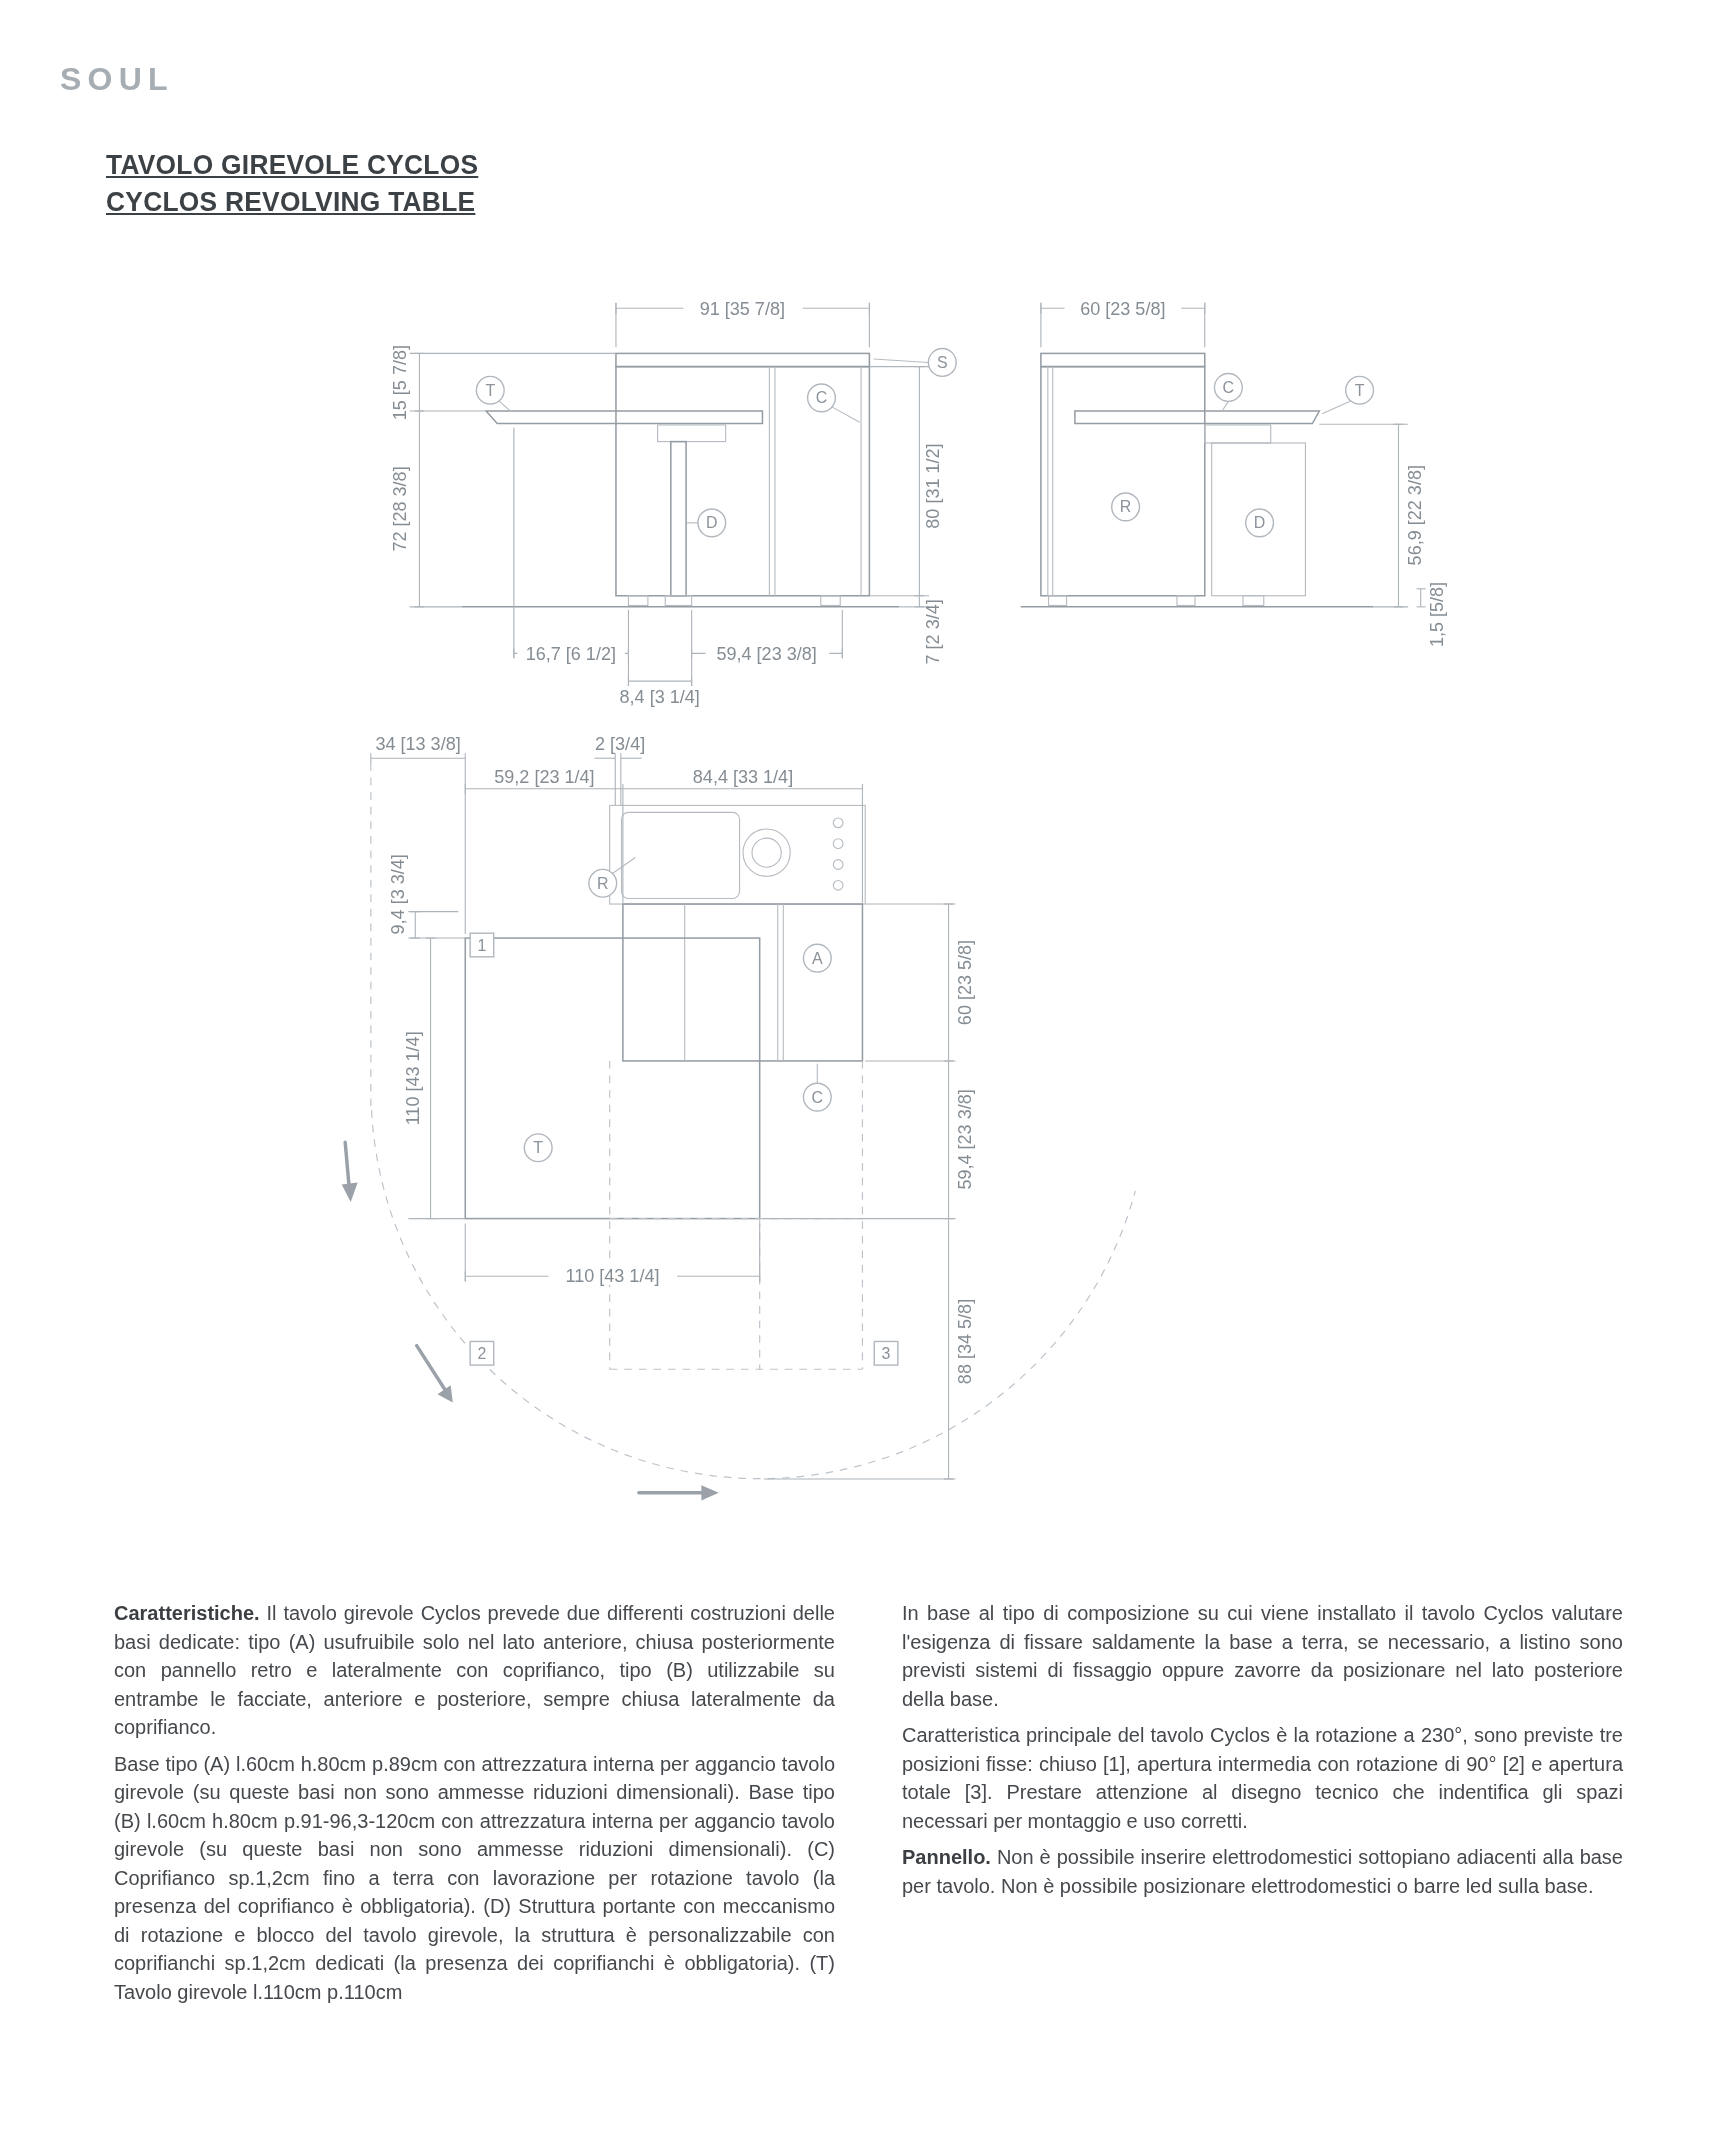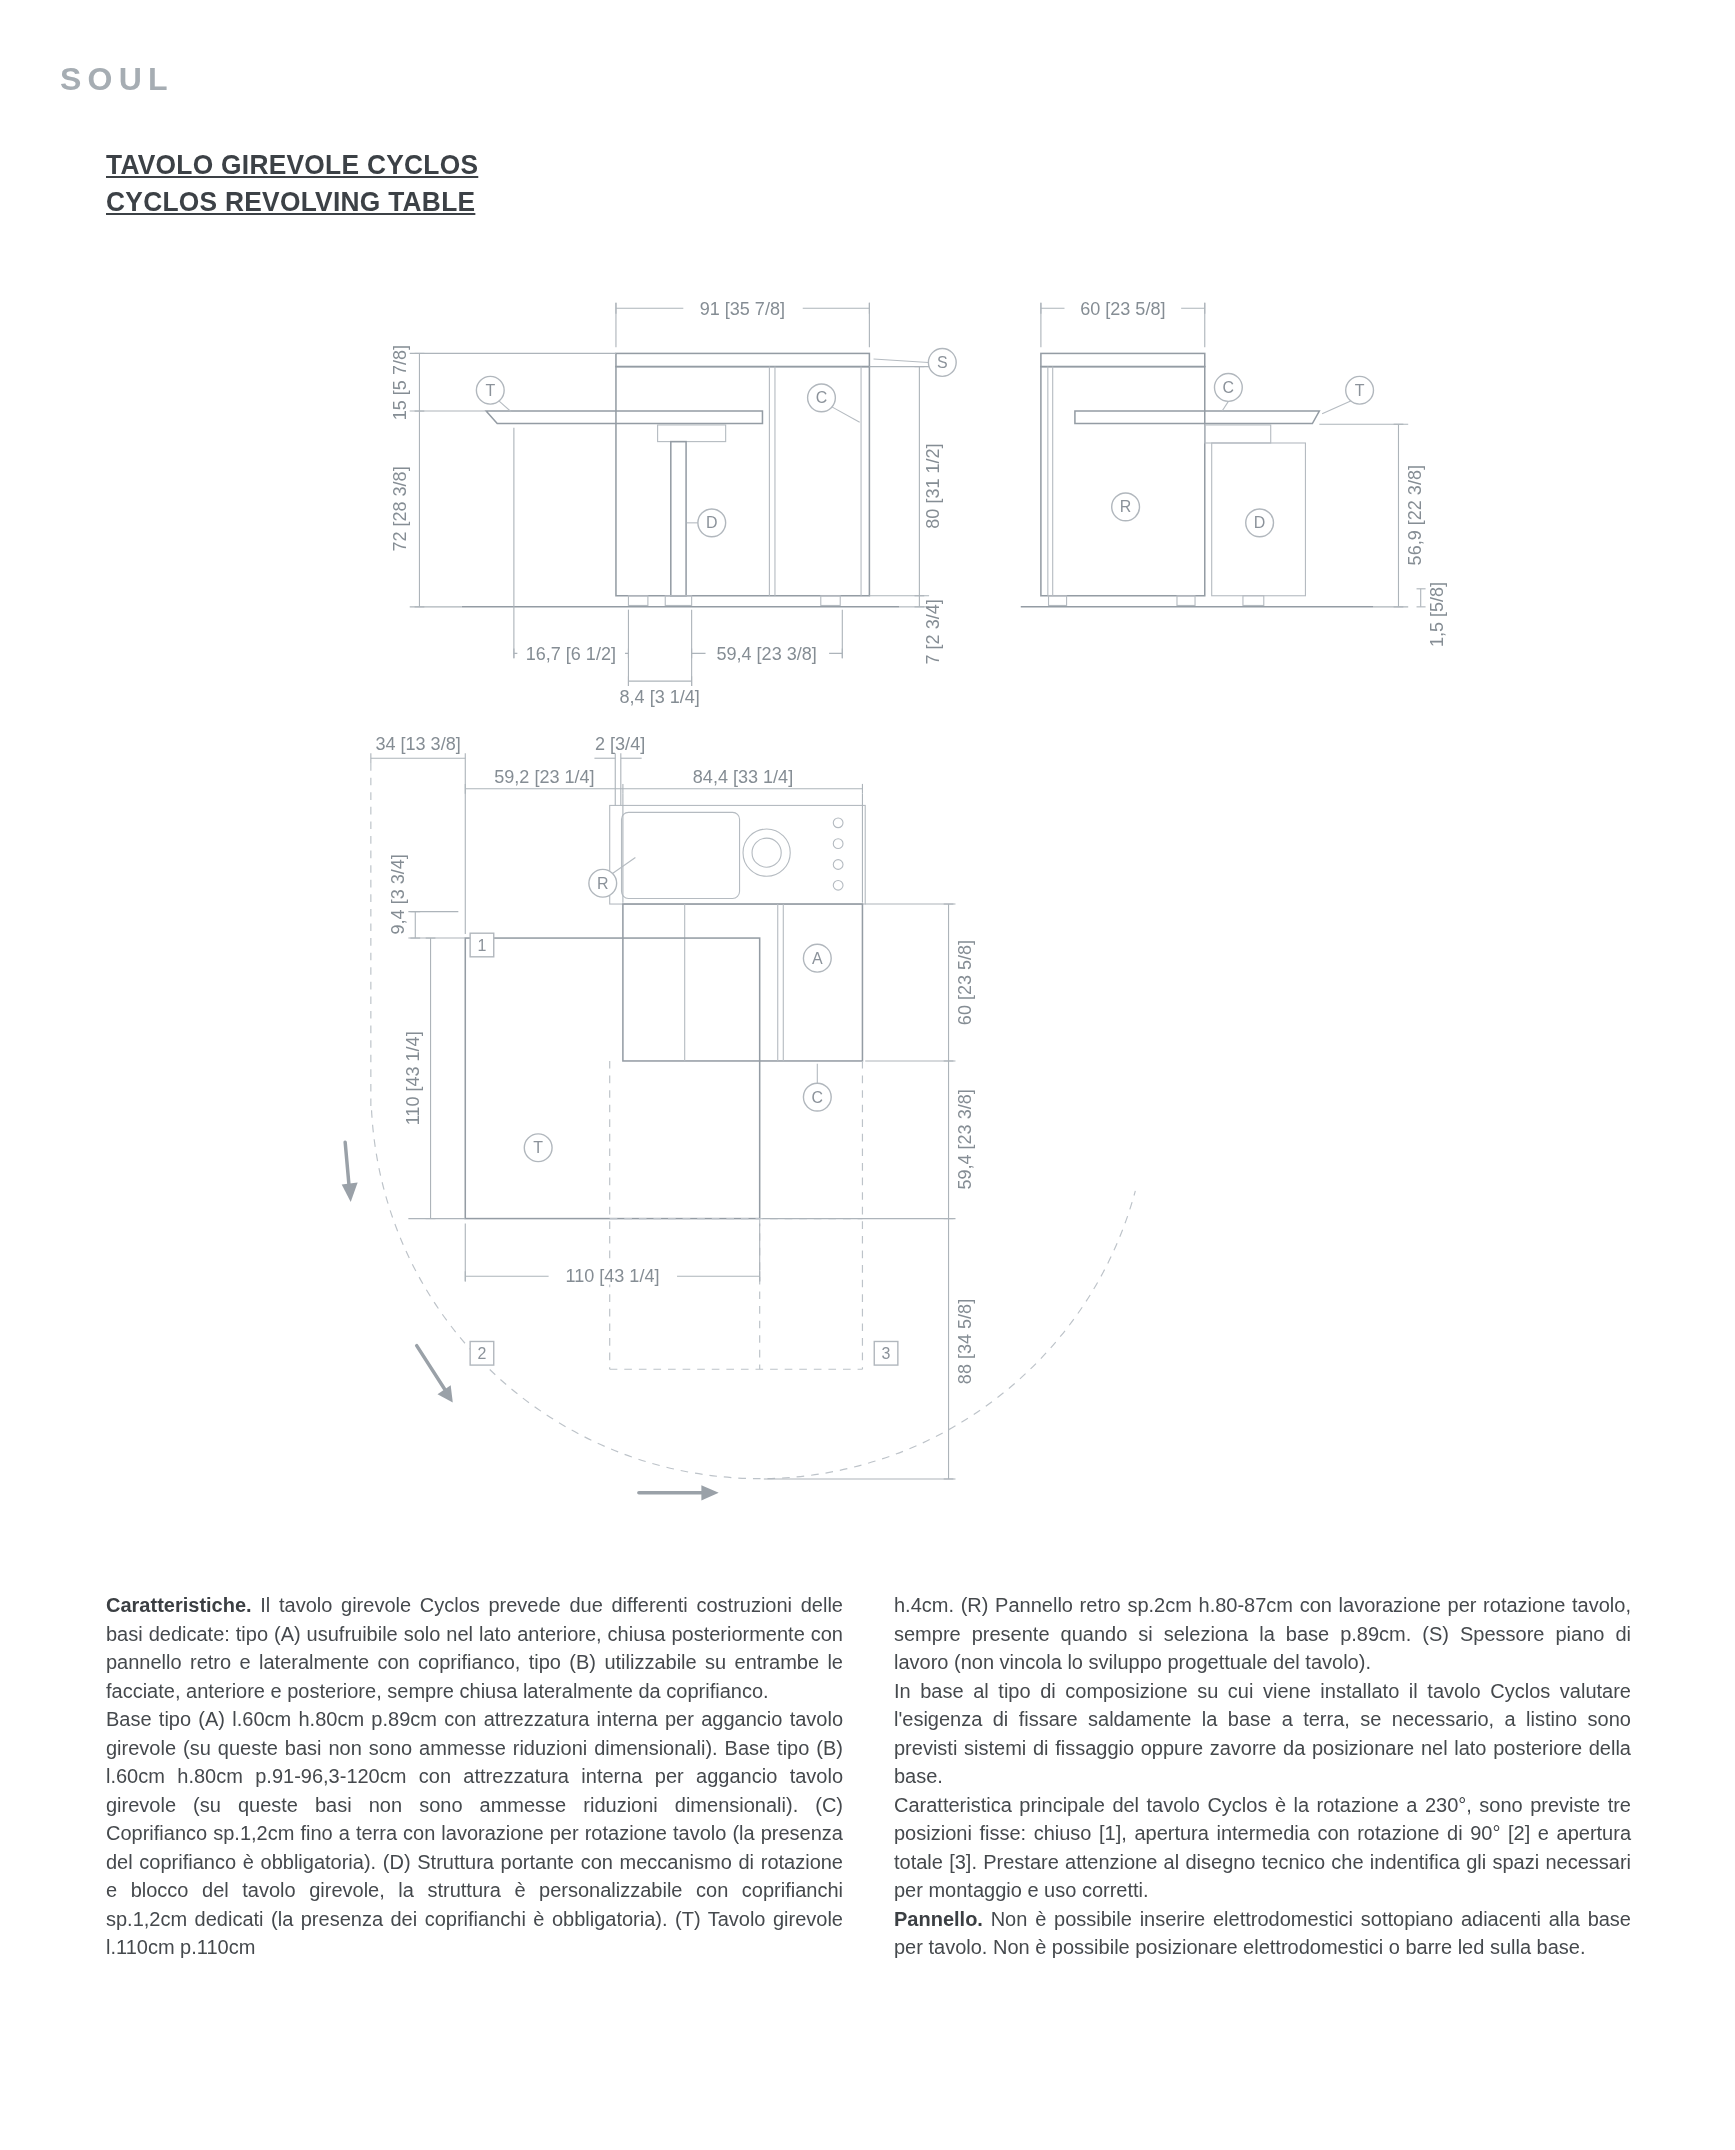--- a/index.html
+++ b/index.html
@@ -16,21 +16,21 @@
   .dim{stroke:#adb4ba;stroke-width:1.6;fill:none;}
   .dashed{stroke:#bdc3c9;stroke-width:1.7;fill:none;stroke-dasharray:11 10;}
   .dimtext{fill:#858d94;font-size:26px;font-family:"Liberation Sans",sans-serif;}
   .mask{fill:#ffffff;stroke:none;}
   .lblc{stroke:#b1b7bd;stroke-width:2;fill:#ffffff;}
   .lblt{fill:#8b929a;font-size:23px;font-family:"Liberation Sans",sans-serif;}
   .arrowline{stroke:#9aa1a8;stroke-width:5;fill:none;stroke-linecap:round;}
   .arrowhead{fill:#9aa1a8;stroke:none;}
   .body-cols{position:absolute;left:106px;top:1591px;width:1525px;display:flex;gap:51px;}
   .col{width:737px;font-size:20px;line-height:28.5px;color:#45494d;text-align:justify;}
-  .col p{margin:0;}
+  .col p{margin:8px;}
   .col strong{font-weight:bold;color:#3b3f43;}
 </style>
 </head>
 <body>
 
 <div class="page">
 
   <div class="brand">SOUL</div>
 
   <div class="title">
@@ -319,21 +319,20 @@
       <text class="lblt" x="1276" y="1957" text-anchor="middle">3</text>
     </g>
   </svg>
 
   <div class="body-cols">
     <div class="col">
       <p><strong>Caratteristiche.</strong><span> Il tavolo girevole Cyclos prevede due differenti costruzioni delle basi dedicate: tipo (A) usufruibile solo nel lato anteriore, chiusa posteriormente con pannello retro e lateralmente con coprifianco, tipo (B) utilizzabile su entrambe le facciate, anteriore e posteriore, sempre chiusa lateralmente da coprifianco.</span></p>
       <p><span>Base tipo (A) l.60cm h.80cm p.89cm con attrezzatura interna per aggancio tavolo girevole (su queste basi non sono ammesse riduzioni dimensionali). Base tipo (B) l.60cm h.80cm p.91-96,3-120cm con attrezzatura interna per aggancio tavolo girevole (su queste basi non sono ammesse riduzioni dimensionali). (C) Coprifianco sp.1,2cm fino a terra con lavorazione per rotazione tavolo (la presenza del coprifianco è obbligatoria). (D) Struttura portante con meccanismo di rotazione e blocco del tavolo girevole, la struttura è personalizzabile con coprifianchi sp.1,2cm dedicati (la presenza dei coprifianchi è obbligatoria). (T) Tavolo girevole l.110cm p.110cm</span></p>
     </div>
     <div class="col">
-      <p><span>h.4cm. (R) Pannello retro sp.2cm h.80-87cm con lavorazione per rotazione tavolo, sempre presente quando si seleziona la base p.89cm. (S) Spessore piano di lavoro (non vincola lo sviluppo progettuale del tavolo).</span></p>
       <p><span>In base al tipo di composizione su cui viene installato il tavolo Cyclos valutare l'esigenza di fissare saldamente la base a terra, se necessario, a listino sono previsti sistemi di fissaggio oppure zavorre da posizionare nel lato posteriore della base.</span></p>
       <p><span>Caratteristica principale del tavolo Cyclos è la rotazione a 230°, sono previste tre posizioni fisse: chiuso [1], apertura intermedia con rotazione di 90° [2] e apertura totale [3]. Prestare attenzione al disegno tecnico che indentifica gli spazi necessari per montaggio e uso corretti.</span></p>
       <p><strong>Pannello.</strong><span> Non è possibile inserire elettrodomestici sottopiano adiacenti alla base per tavolo. Non è possibile posizionare elettrodomestici o barre led sulla base.</span></p>
     </div>
   </div>
 
 </div>
 
 
 </body></html>

